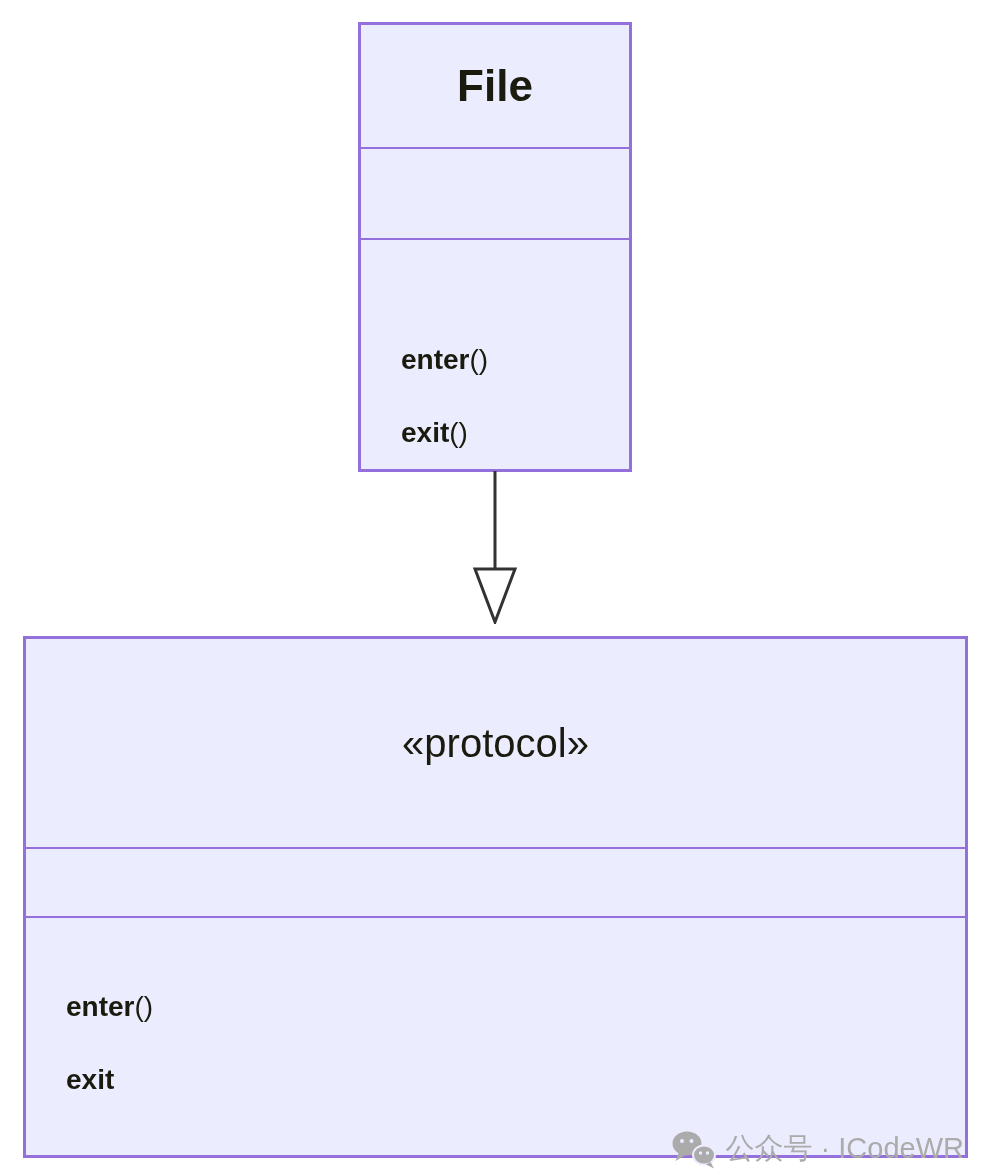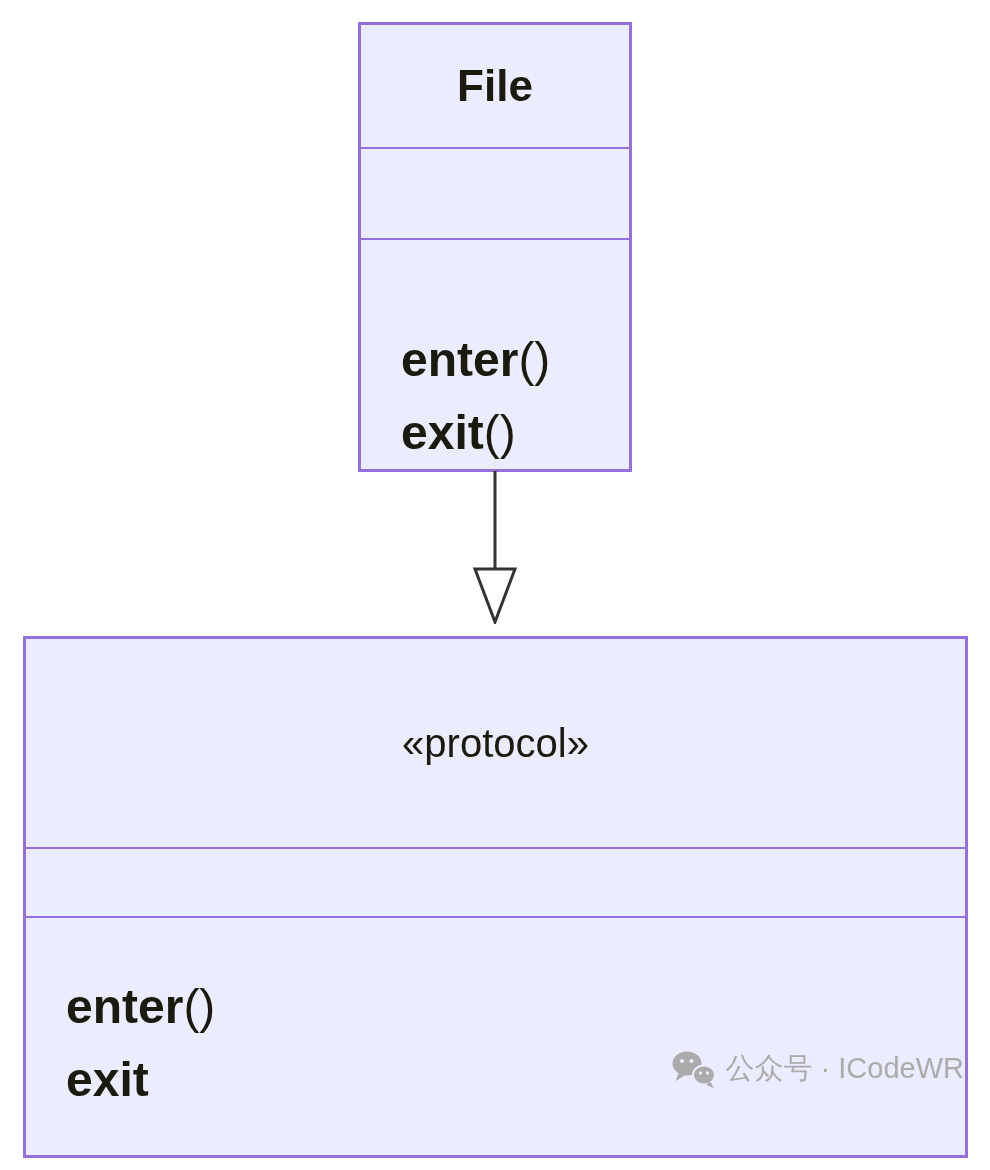--- a/index.html
+++ b/index.html
@@ -61,38 +61,38 @@
     align-items: center;
   }
   .box-file .class-name { height: auto; }
   .sec-attrs {
     height: 69px;
     border-bottom: 2px solid var(--border);
   }
   .sec-methods {
     flex: 1;
     padding: 52px 0 0 40px;
-    font-size: 48px;
+    font-size: 28px;
   }
   .method-line {
     height: 73px;
     display: flex;
     align-items: center;
     white-space: pre;
   }
   .m-name { font-weight: 700; }
   .m-sig { font-weight: 400; }
   .arrow-svg {
     position: absolute;
     left: 470px; top: 471px;
     width: 50px; height: 153px;
   }
   .watermark {
     position: absolute;
-    right: 26px; top: 1048px;
+    right: 26px; top: 1128px;
     height: 42px;
     display: flex;
     align-items: center;
     gap: 9px;
     color: var(--watermark);
     font-size: 29px;
     font-weight: 400;
     white-space: pre;
   }
   .wm-icon { width: 47px; height: 39px; }

